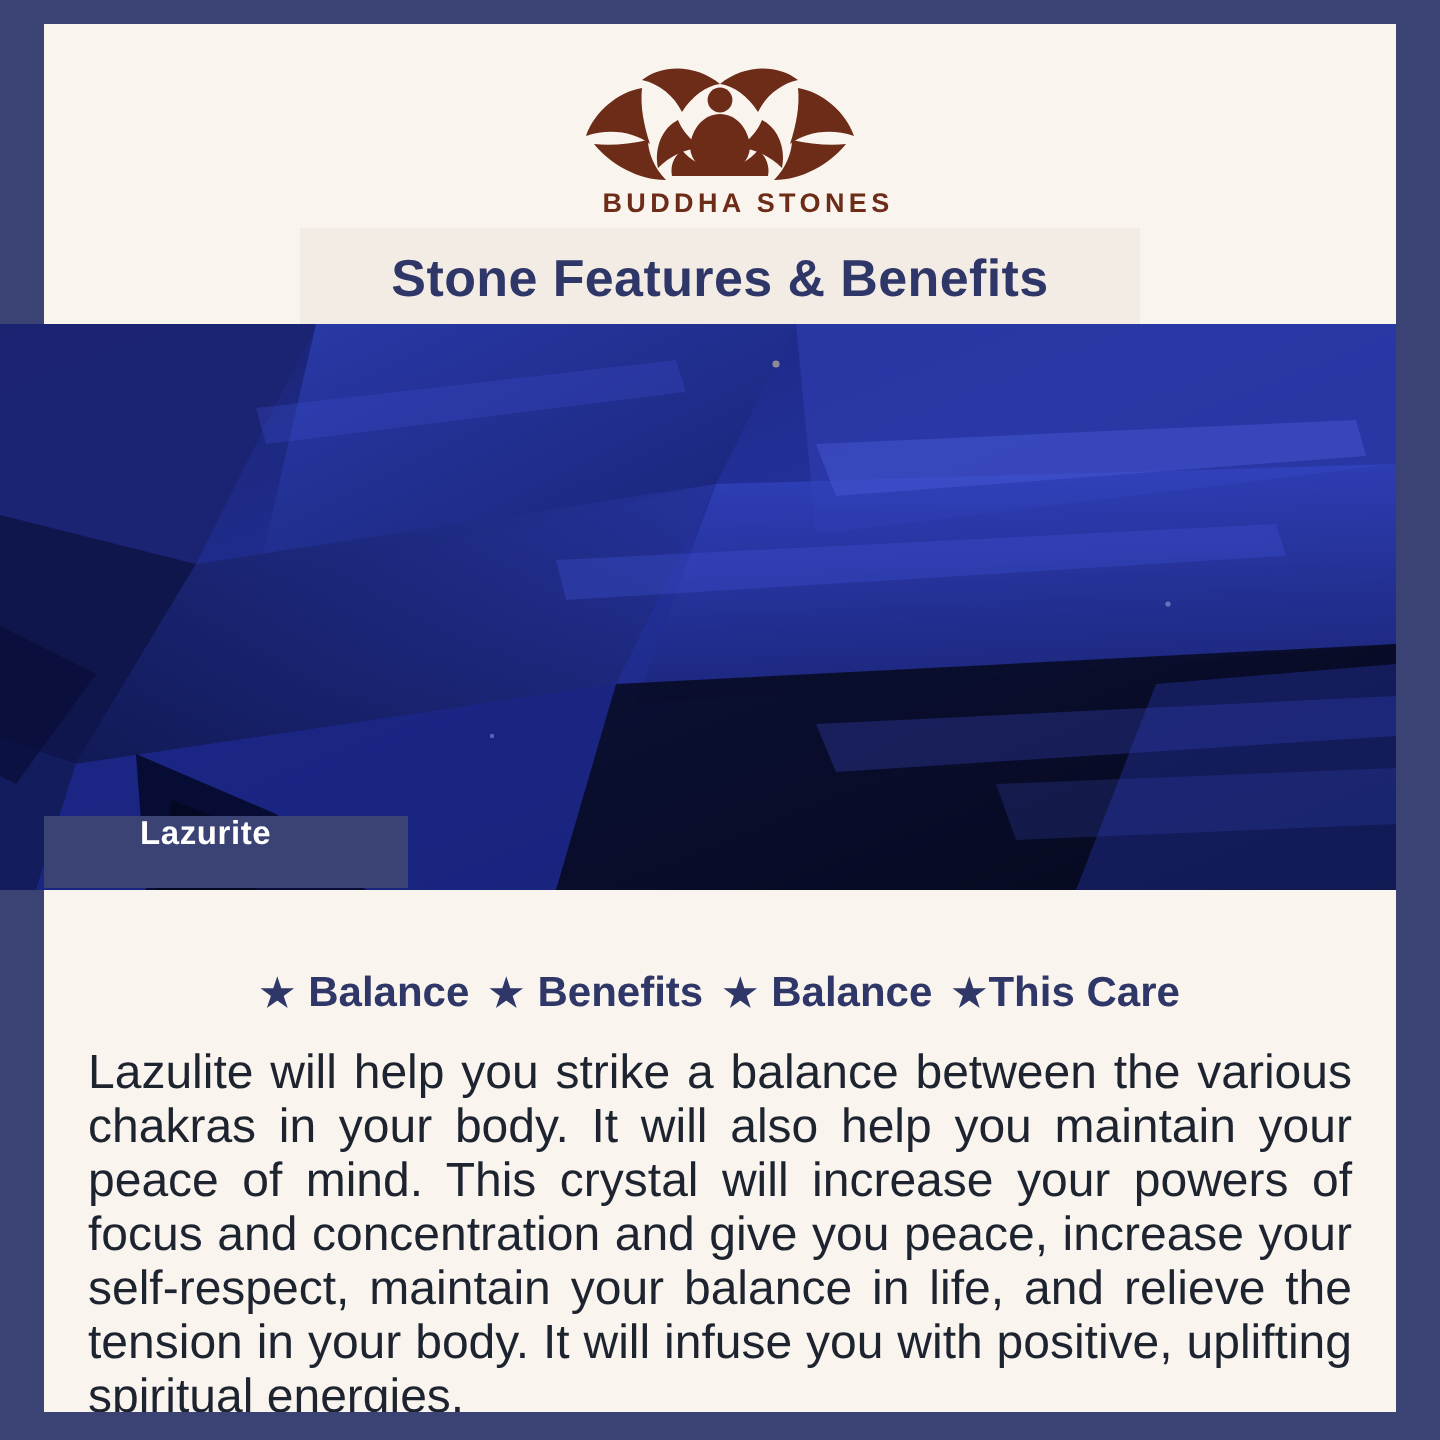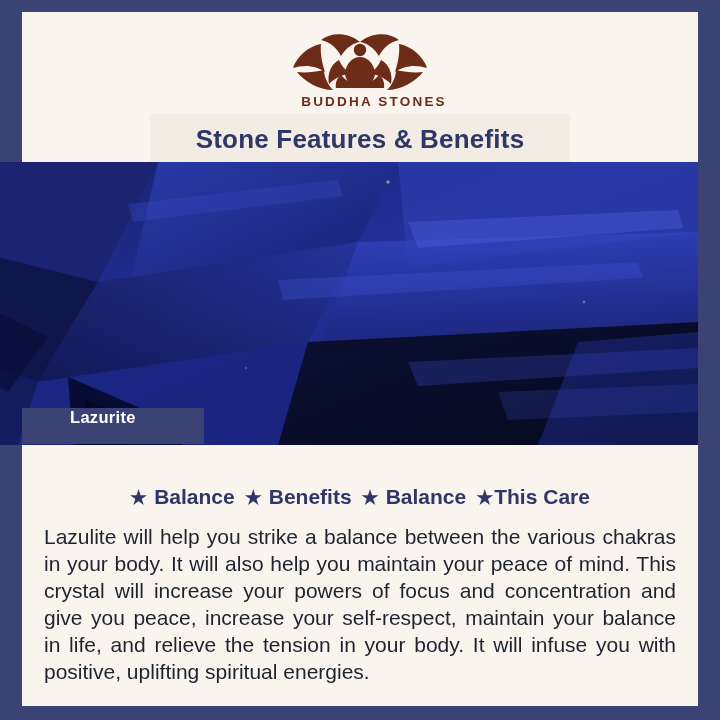--- a/index.html
+++ b/index.html
@@ -176,21 +176,21 @@
     color: #2f3668;
     font-size: 19px;
     margin: 0 7px 0 10px;
     line-height: 1;
   }
   .kw:first-child .star { margin-left: 0; }
   .kw.tight .star { margin-right: 1px; }
 
   .body-text {
     margin: 14px 22px 0 22px;
-    font-size: 21px;
+    font-size: 24px;
     line-height: 27px;
     color: #1d2430;
     text-align: justify;
     font-family: "Liberation Sans", sans-serif;
   }
 </style>
 </head>
 <body>
 
 <div class="page">

